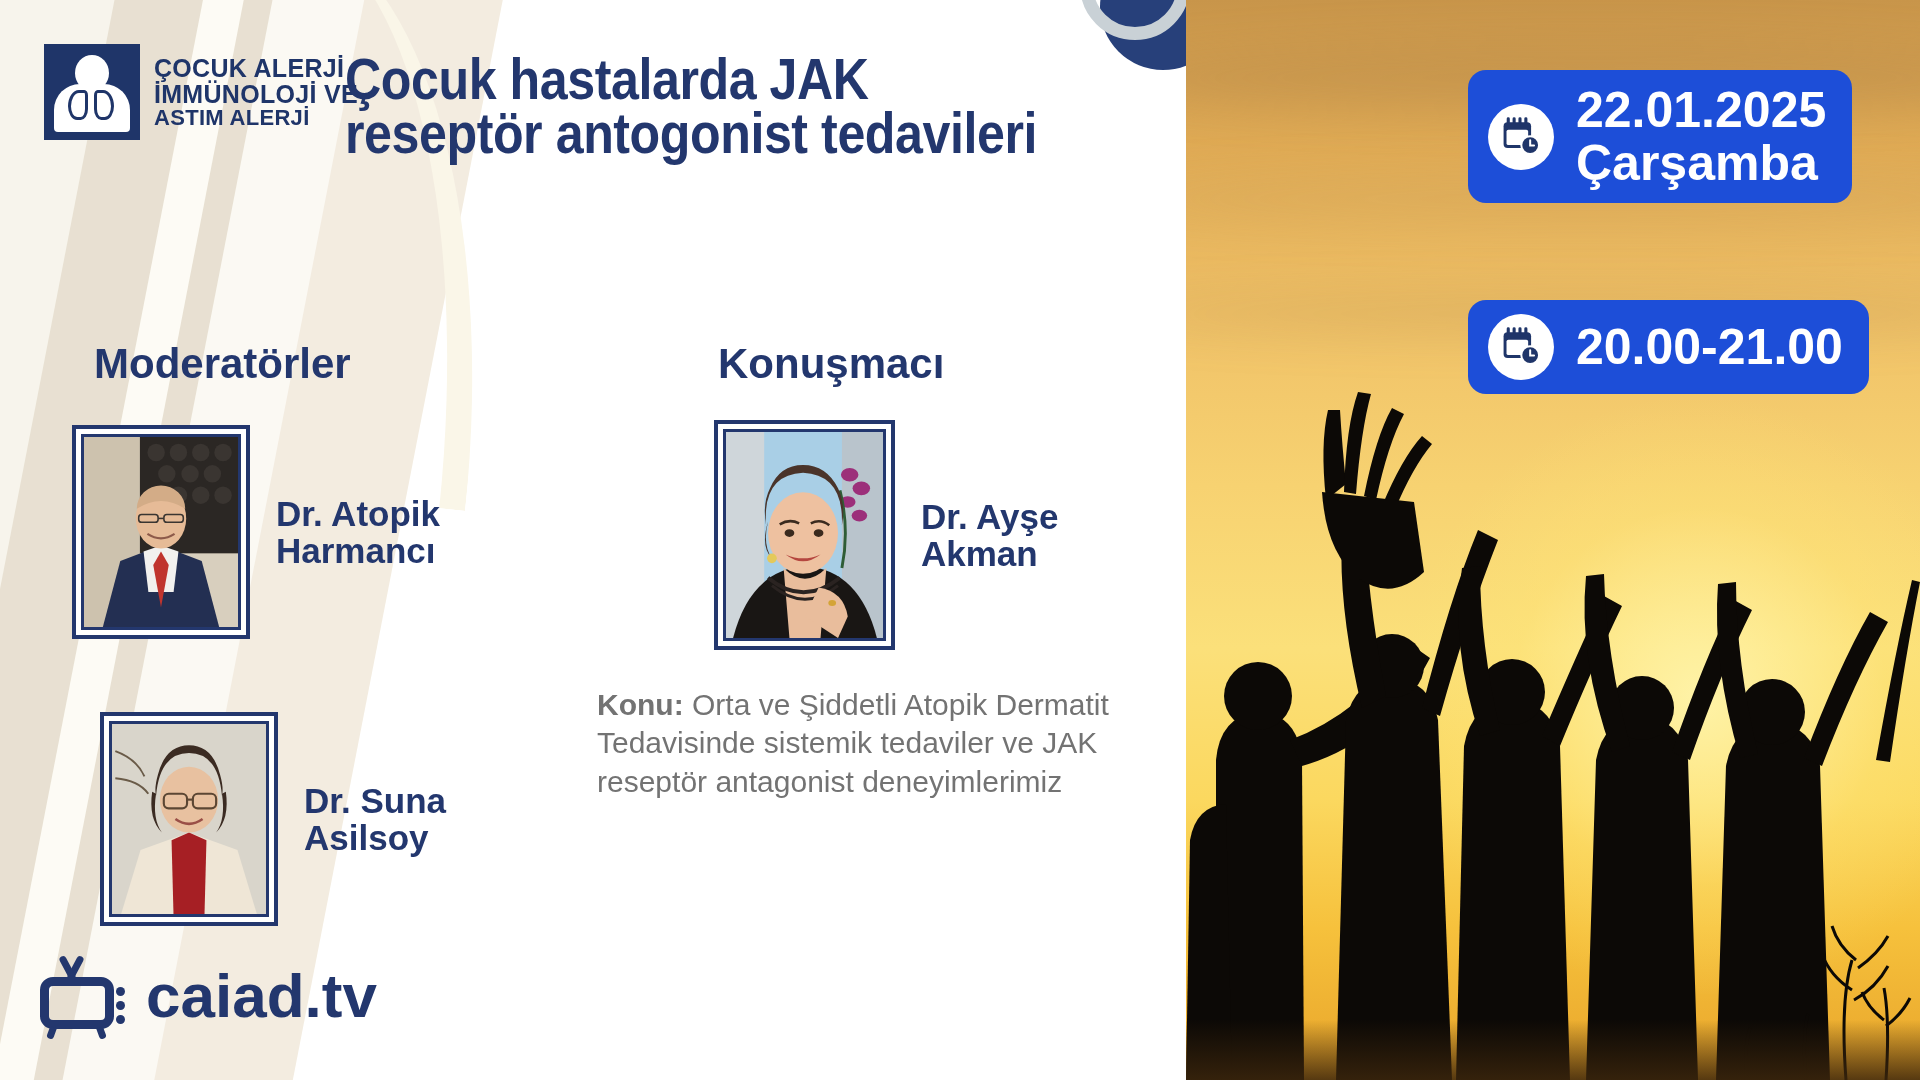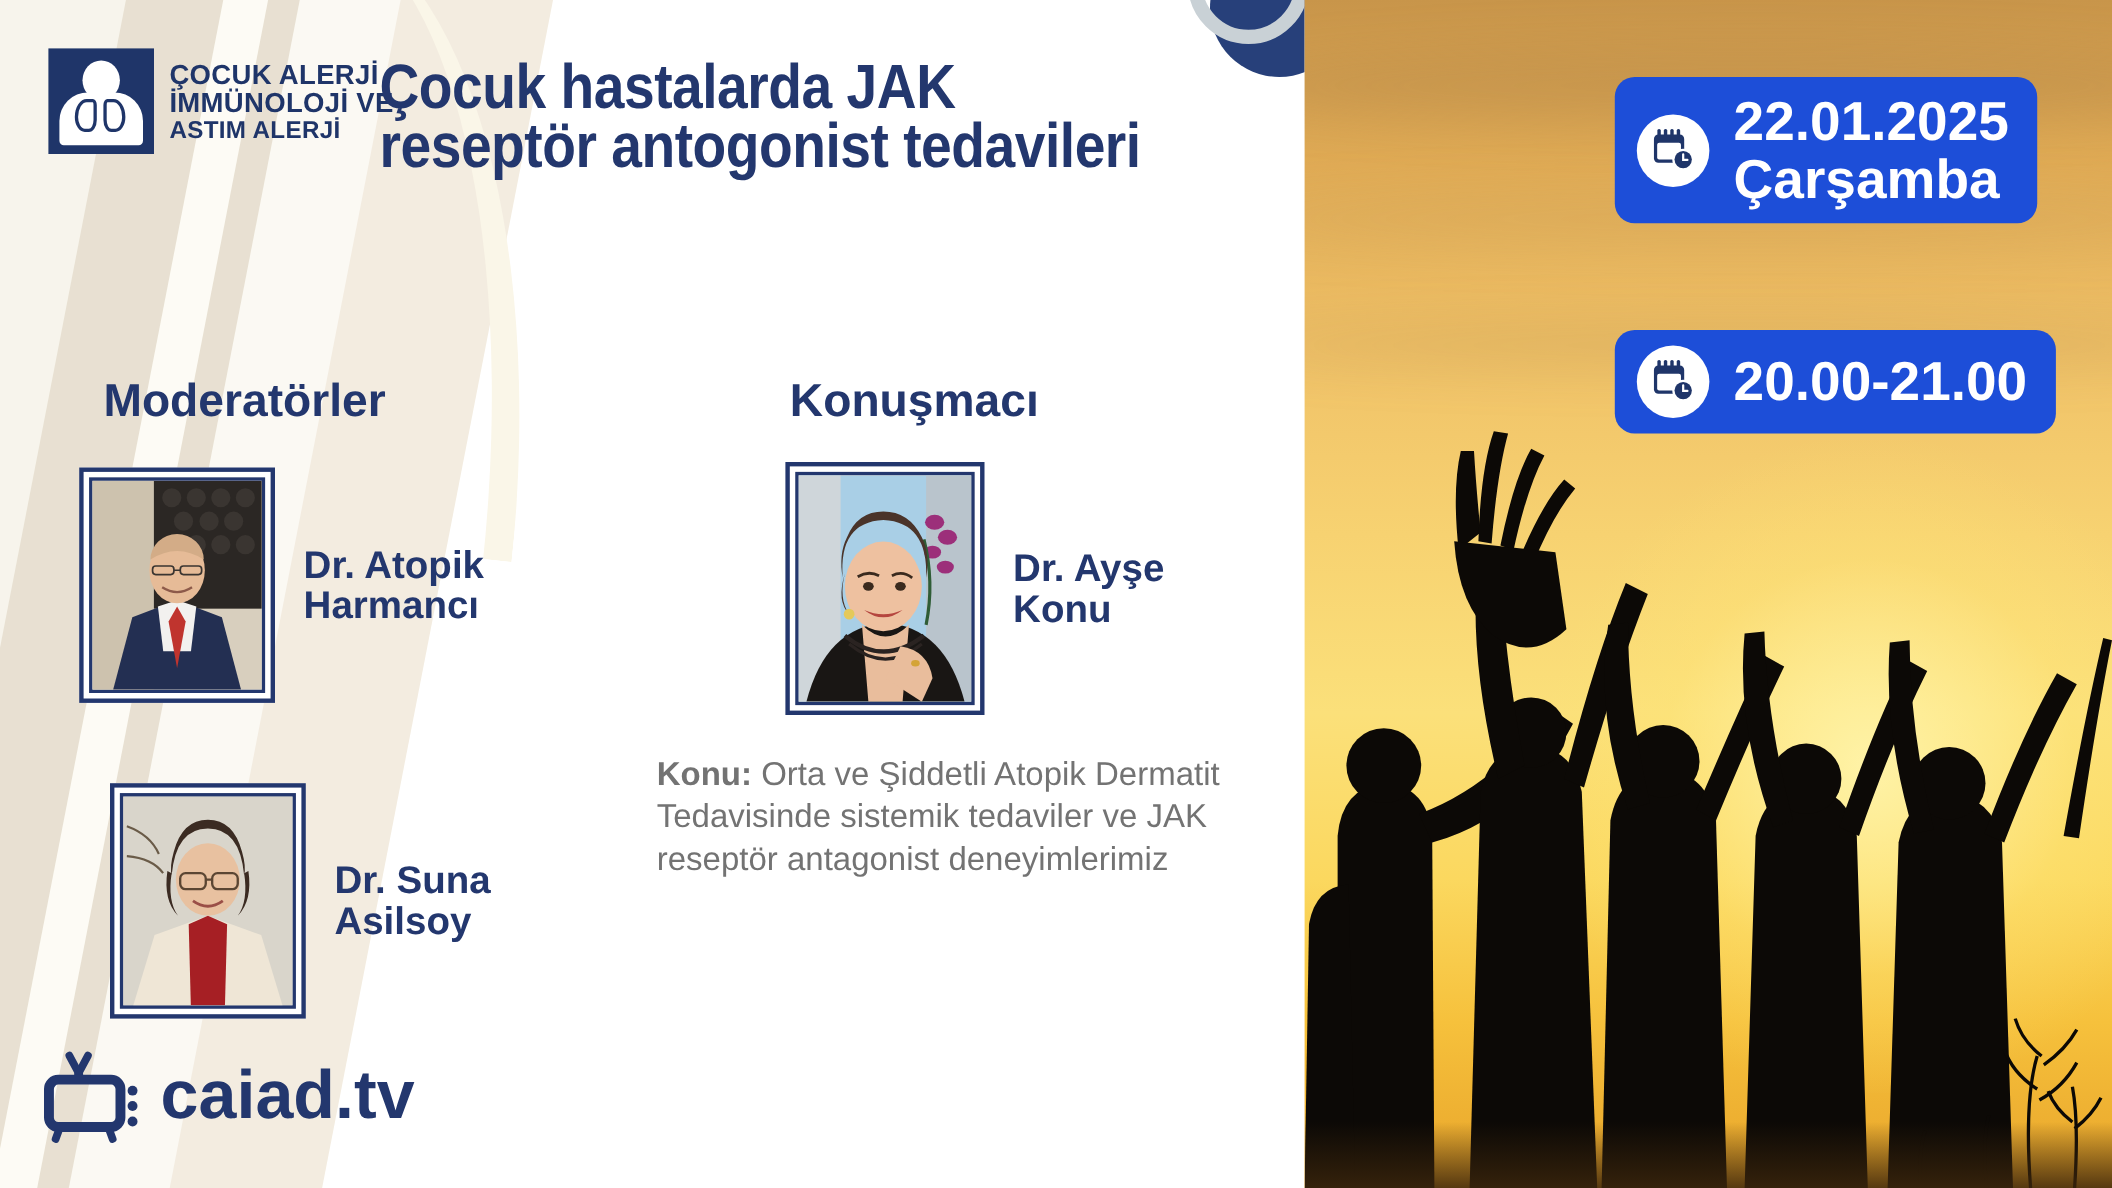--- a/index.html
+++ b/index.html
@@ -254,21 +254,21 @@
           <path d="M62 126 q18 14 36 0 q-18 8 -36 0Z" fill="#b5463f"></path>
           <path d="M44 150 q36 30 74 0" stroke="#2a2321" stroke-width="4" fill="none"></path>
           <path d="M48 158 q34 28 68 0" stroke="#2a2321" stroke-width="3" fill="none"></path>
           <circle cx="48" cy="130" r="5" fill="#e4c95a"></circle>
           <path d="M96 160 q26 4 30 30 l-10 22 l-34 -22 Z" fill="#e9bd9c"></path>
           <ellipse cx="110" cy="176" rx="4" ry="3" fill="#d4a437"></ellipse>
         </svg>
       </div>
     </div>
     <div class="pname">Dr. Ayşe
-Konu</div>
+Akman</div>
   </div>
 
   <div id="topic">
     <b>Konu:</b><span> Orta ve Şiddetli Atopik Dermatit Tedavisinde sistemik tedaviler ve JAK reseptör antagonist deneyimlerimiz</span>
   </div>
 
   <div id="footer">
     <div id="tv-icon">
       <div class="ant1"></div>
       <div class="ant2"></div>

